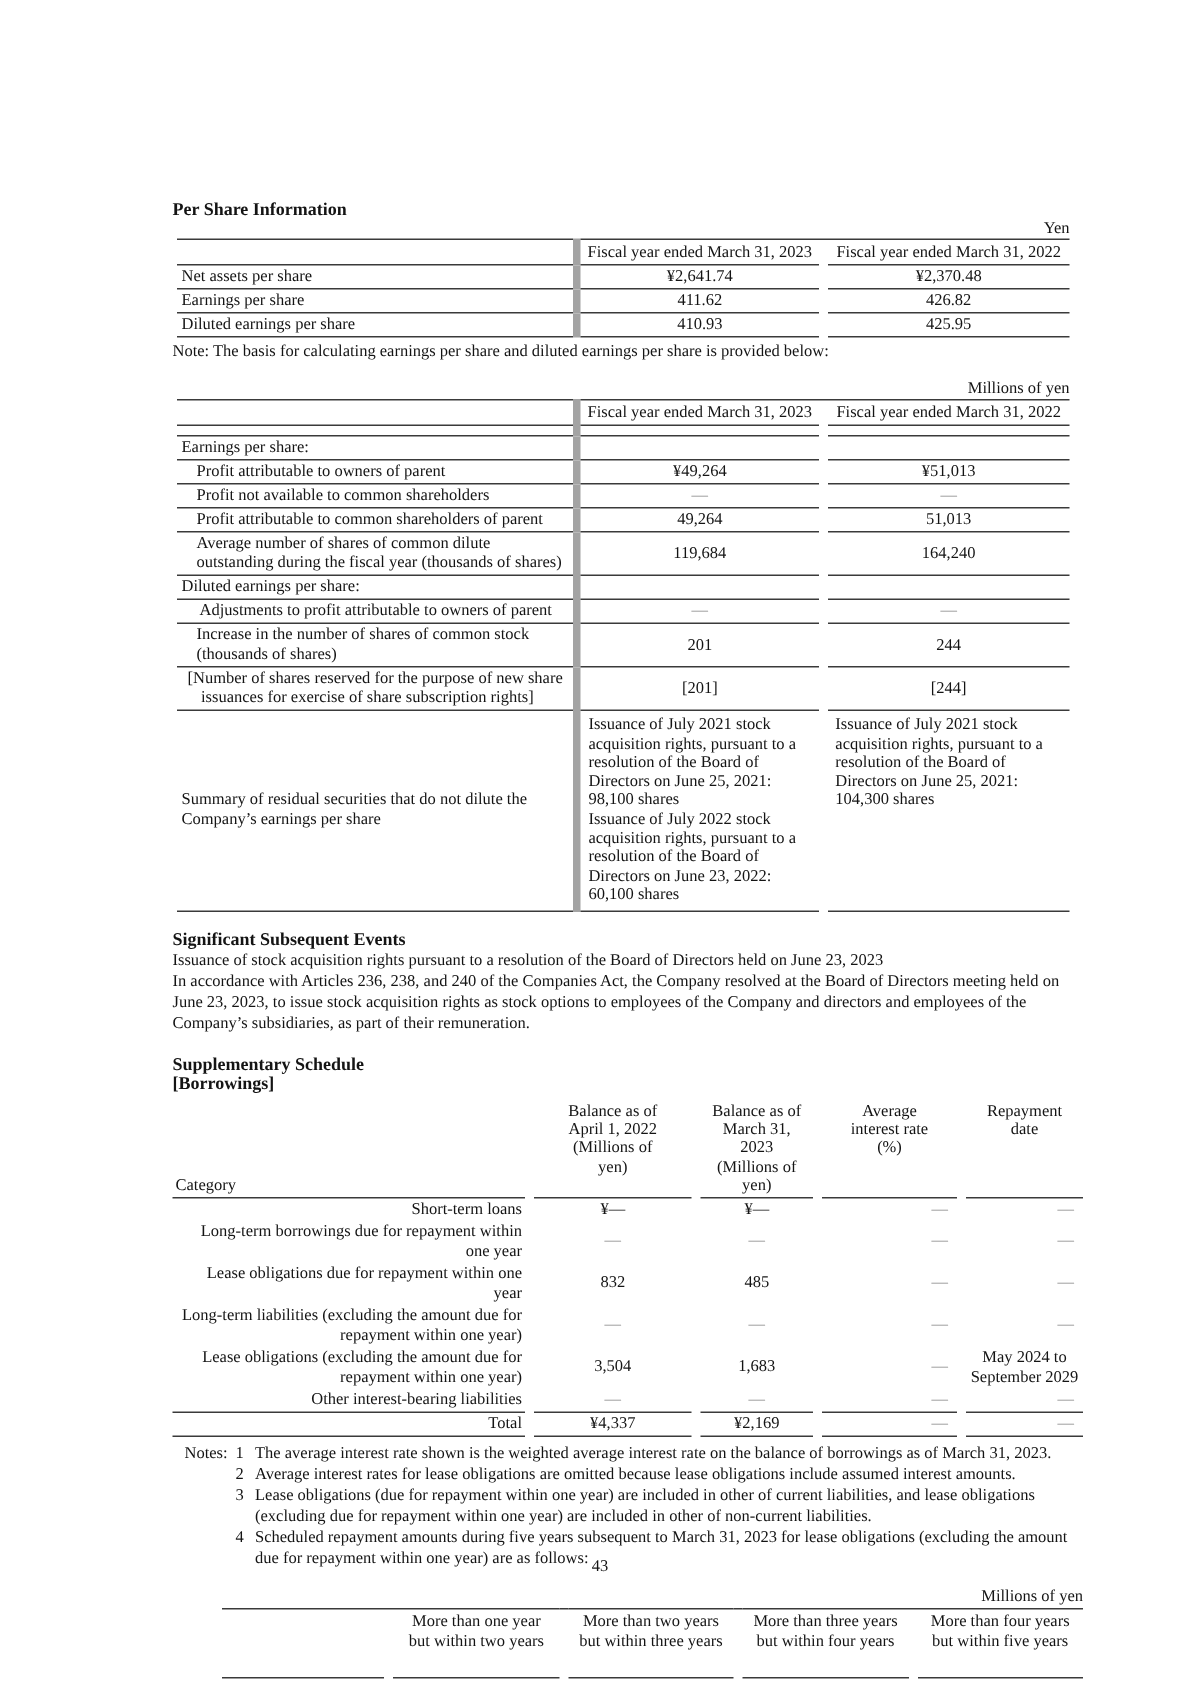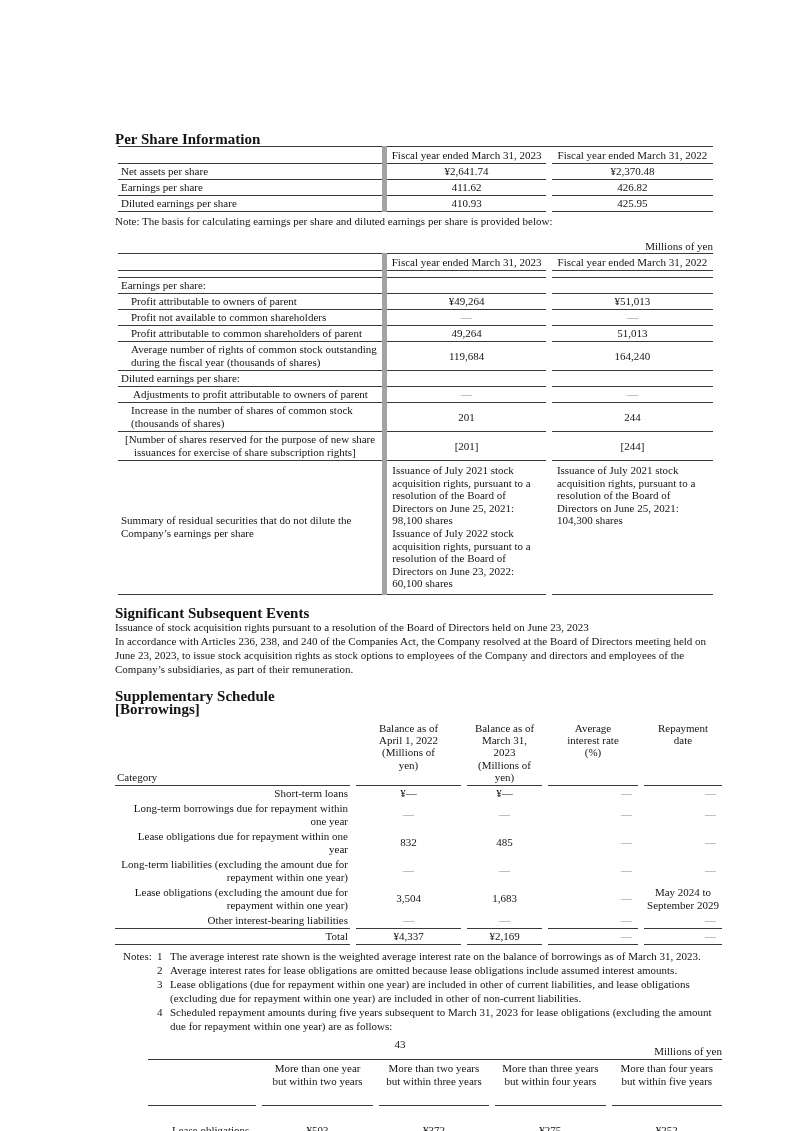--- a/index.html
+++ b/index.html
@@ -5,21 +5,21 @@
   * { box-sizing: border-box; margin: 0; padding: 0; }
   html, body { background: #ffffff; }
   body {
     width: 800px; height: 1131px;
     font-family: "Liberation Serif", "DejaVu Serif", serif;
     font-size: 11px; color: #141414;
   }
   .page { position: relative; width: 800px; height: 1131px; background: #fff; overflow: hidden; }
   .content { position: absolute; left: 115px; top: 133px; width: 607px; }
 
-  .sec-heading { font-weight: bold; font-size: 15px; line-height: 13px; }
+  .sec-heading { font-weight: bold; font-size: 12px; line-height: 13px; }
   .unit-label { text-align: right; line-height: 13px; }
 
   table { border-collapse: collapse; table-layout: fixed; }
 
   
   .t-share { width: 595px; margin-left: 3px; border-top: 1px solid #3a3a3a; }
   .t-share td { border-bottom: 1px solid #3a3a3a; padding: 1px 3px; line-height: 13px; vertical-align: middle; }
   .t-share td.gap { border-bottom: none; padding: 0; }
   .t-share td.lbl { border-right: 5px solid #a3a3a3; text-align: left; }
   .t-share td.val { text-align: center; }
@@ -73,20 +73,21 @@
 
   .page-number { position: absolute; left: 0; right: 0; top: 1038px; text-align: center; line-height: 13px; } .mt12 { margin-top: 12px; } .mt14 { margin-top: 14px; }
 </style>
 </head>
 <body>
 
 <div class="page">
   <div class="content">
 
     <div class="sec-heading">Per Share Information</div>
+    <div class="unit-label" style="width:595px; margin-left:3px;">Yen</div>
 
     <table class="t-share">
       <colgroup>
           <col style="width:265px">
           <col style="width:160px">
           <col style="width:6px">
           <col style="width:160px">
         </colgroup>
       <tbody>
           <tr class="hdr">
@@ -158,21 +159,21 @@
         <td class="gap"></td>
         <td class="val dash">—</td>
       </tr>
       <tr class="r">
         <td class="lbl ind1">Profit attributable to common shareholders of parent</td>
         <td class="val">49,264</td>
         <td class="gap"></td>
         <td class="val">51,013</td>
       </tr>
       <tr class="tall">
-        <td class="lbl ind1">Average number of rights of common stock outstanding during the fiscal year (thousands of shares)</td>
+        <td class="lbl ind1">Average number of shares of common dilute outstanding during the fiscal year (thousands of shares)</td>
         <td class="val">119,684</td>
         <td class="gap"></td>
         <td class="val">164,240</td>
       </tr>
       <tr class="r">
         <td class="lbl ind0">Diluted earnings per share:</td>
         <td class="val"></td>
             <td class="gap"></td>
             <td class="val"></td>
       </tr>

